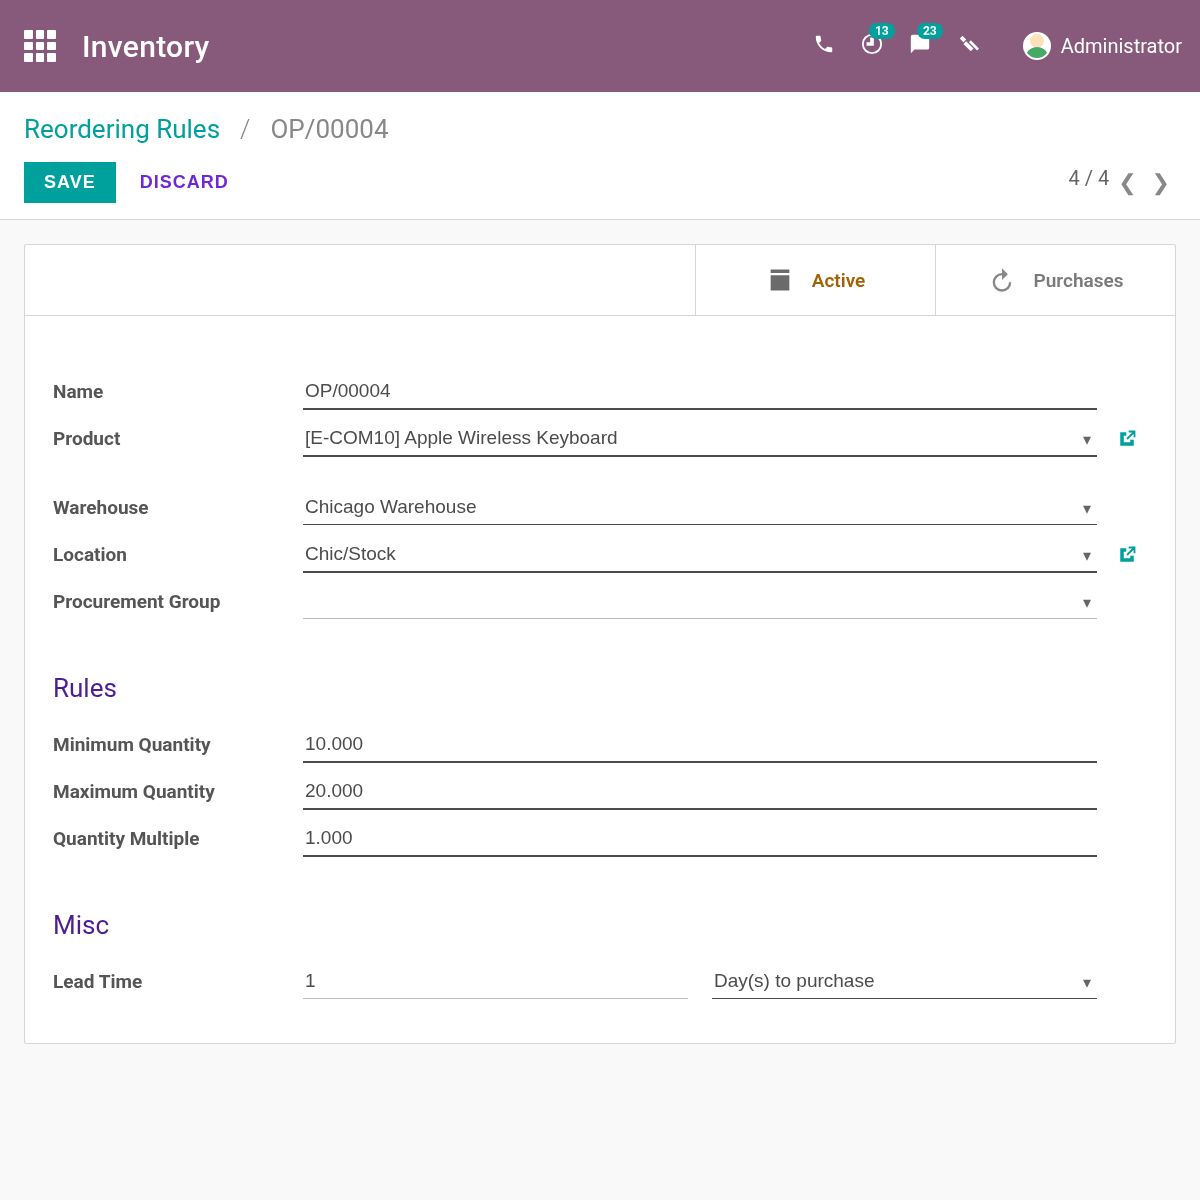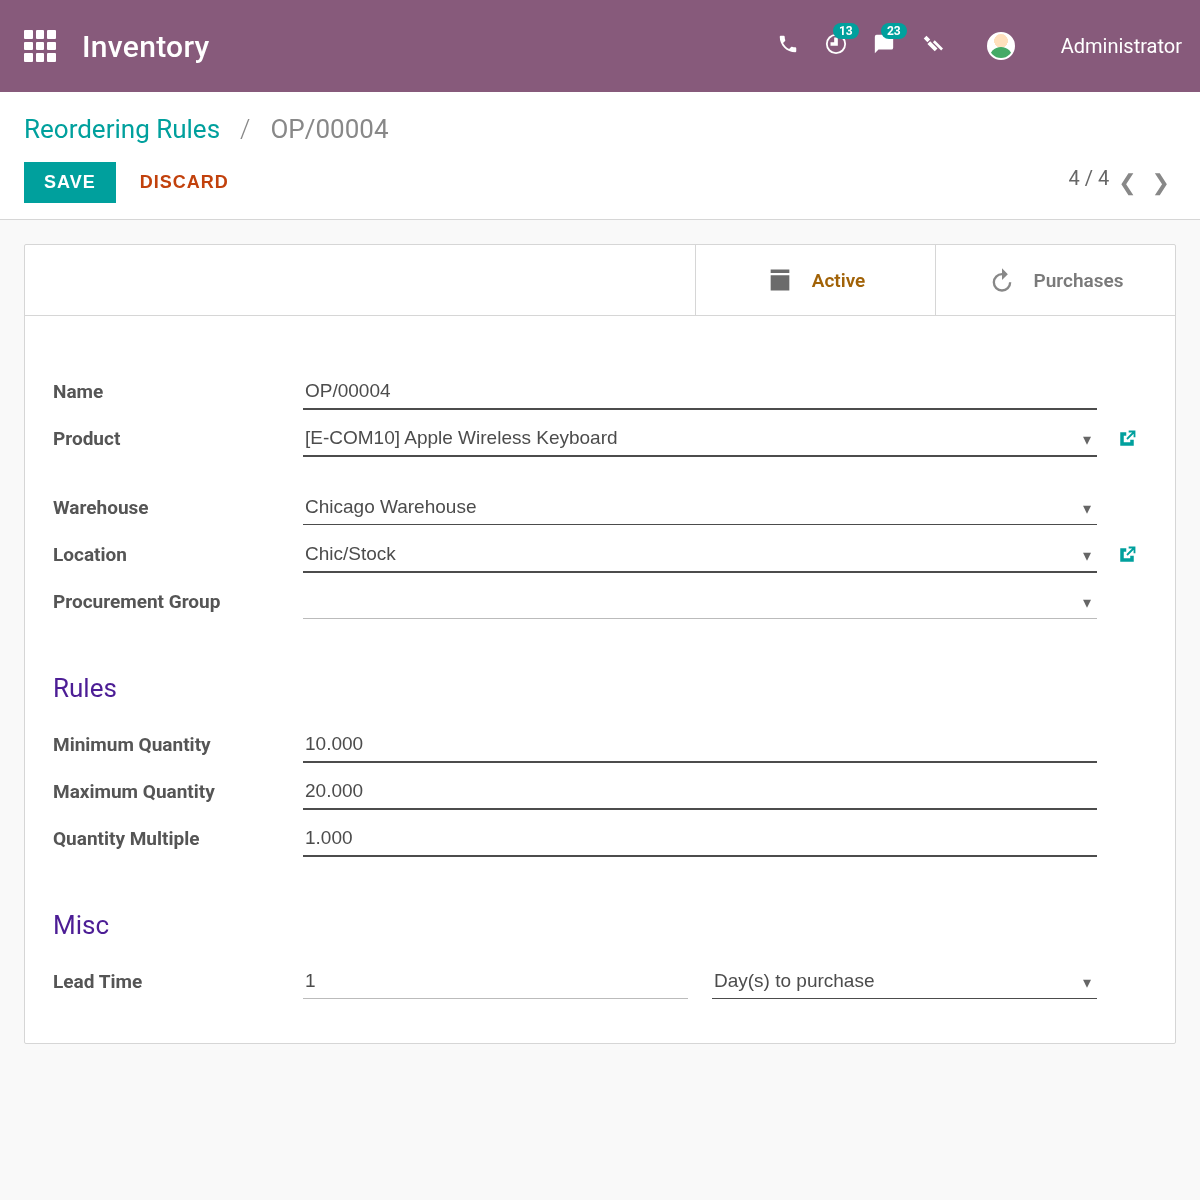--- a/index.html
+++ b/index.html
@@ -11,31 +11,31 @@
 .apps-icon span { background: #fff; border-radius: 1px; }
 .app-title { font-size: 30px; font-weight: 500; margin-left: 26px; letter-spacing: 0.3px; }
 .topbar-spacer { flex: 1; }
 .topbar-icons { display: flex; align-items: center; gap: 26px; }
 .tb-icon { position: relative; color: #fff; cursor: pointer; }
 .tb-icon svg { width: 22px; height: 22px; fill: #fff; }
 .badge { position: absolute; top: -10px; right: -12px; background: #00a09d; color: #fff; font-size: 12px; font-weight: 700; padding: 1px 6px; border-radius: 10px; text-align: right; }
 .user { display: flex; align-items: center; gap: 10px; margin-left: 18px; cursor: pointer; }
 .avatar { width: 28px; height: 28px; border-radius: 50%; background: radial-gradient(circle at 50% 28%, #ffe0bd 0 32%, #fff 33% 100%); border: 2px solid #fff; position: relative; overflow: hidden; }
 .avatar::after { content:""; position:absolute; bottom:-3px; left:50%; transform:translateX(-50%); width: 24px; height: 14px; background:#4a6; border-radius: 12px 12px 0 0; }
-.user-name { font-size: 20px; margin-left: 36px; }
+.user-name { font-size: 20px; }
 
 
 .header { background: #fff; border-bottom: 1px solid #d6d6d6; padding: 22px 24px 16px 24px; }
 .breadcrumb { font-size: 26px; display: flex; align-items: center; gap: 20px; margin-bottom: 18px; }
 .breadcrumb .link { color: #00a09d; cursor: pointer; }
 .breadcrumb .sep { color: #888; font-weight: 300; }
 .breadcrumb .current { color: #888; }
 .actions-row { display: flex; align-items: center; }
 .btn-save { background: #00a09d; color: #fff; border: none; font-size: 18px; font-weight: 700; letter-spacing: 1px; padding: 10px 20px; cursor: pointer; text-transform: uppercase; }
-.btn-discard { background: none; border: none; color: #c2410c; font-size: 18px; font-weight: 700; letter-spacing: 1px; margin-left: 24px; cursor: pointer; text-transform: uppercase; }
+.btn-discard { background: none; border: none; color: #6d28d9; font-size: 18px; font-weight: 700; letter-spacing: 1px; margin-left: 24px; cursor: pointer; text-transform: uppercase; }
 .pager { margin-left: auto; display: flex; align-items: flex-start; gap: 3px; font-size: 20px; color: #666; }
 .pager .arrow { cursor: pointer; font-size: 22px; color: #888; padding: 4px 6px; }
 
 
 .sheet-wrap { padding: 24px; }
 .sheet { background: #fff; border: 1px solid #d6d6d6; border-radius: 2px; }
 .stat-row { display: flex; border-bottom: 1px solid #d6d6d6; }
 .stat-spacer { flex: 1; }
 .stat-btn { border-left: 1px solid #d6d6d6; height: 70px; width: 240px; display: flex; align-items: center; justify-content: center; gap: 18px; cursor: pointer; font-size: 19px; font-weight: 600; }
 .stat-btn.active { color: #a16207; }

